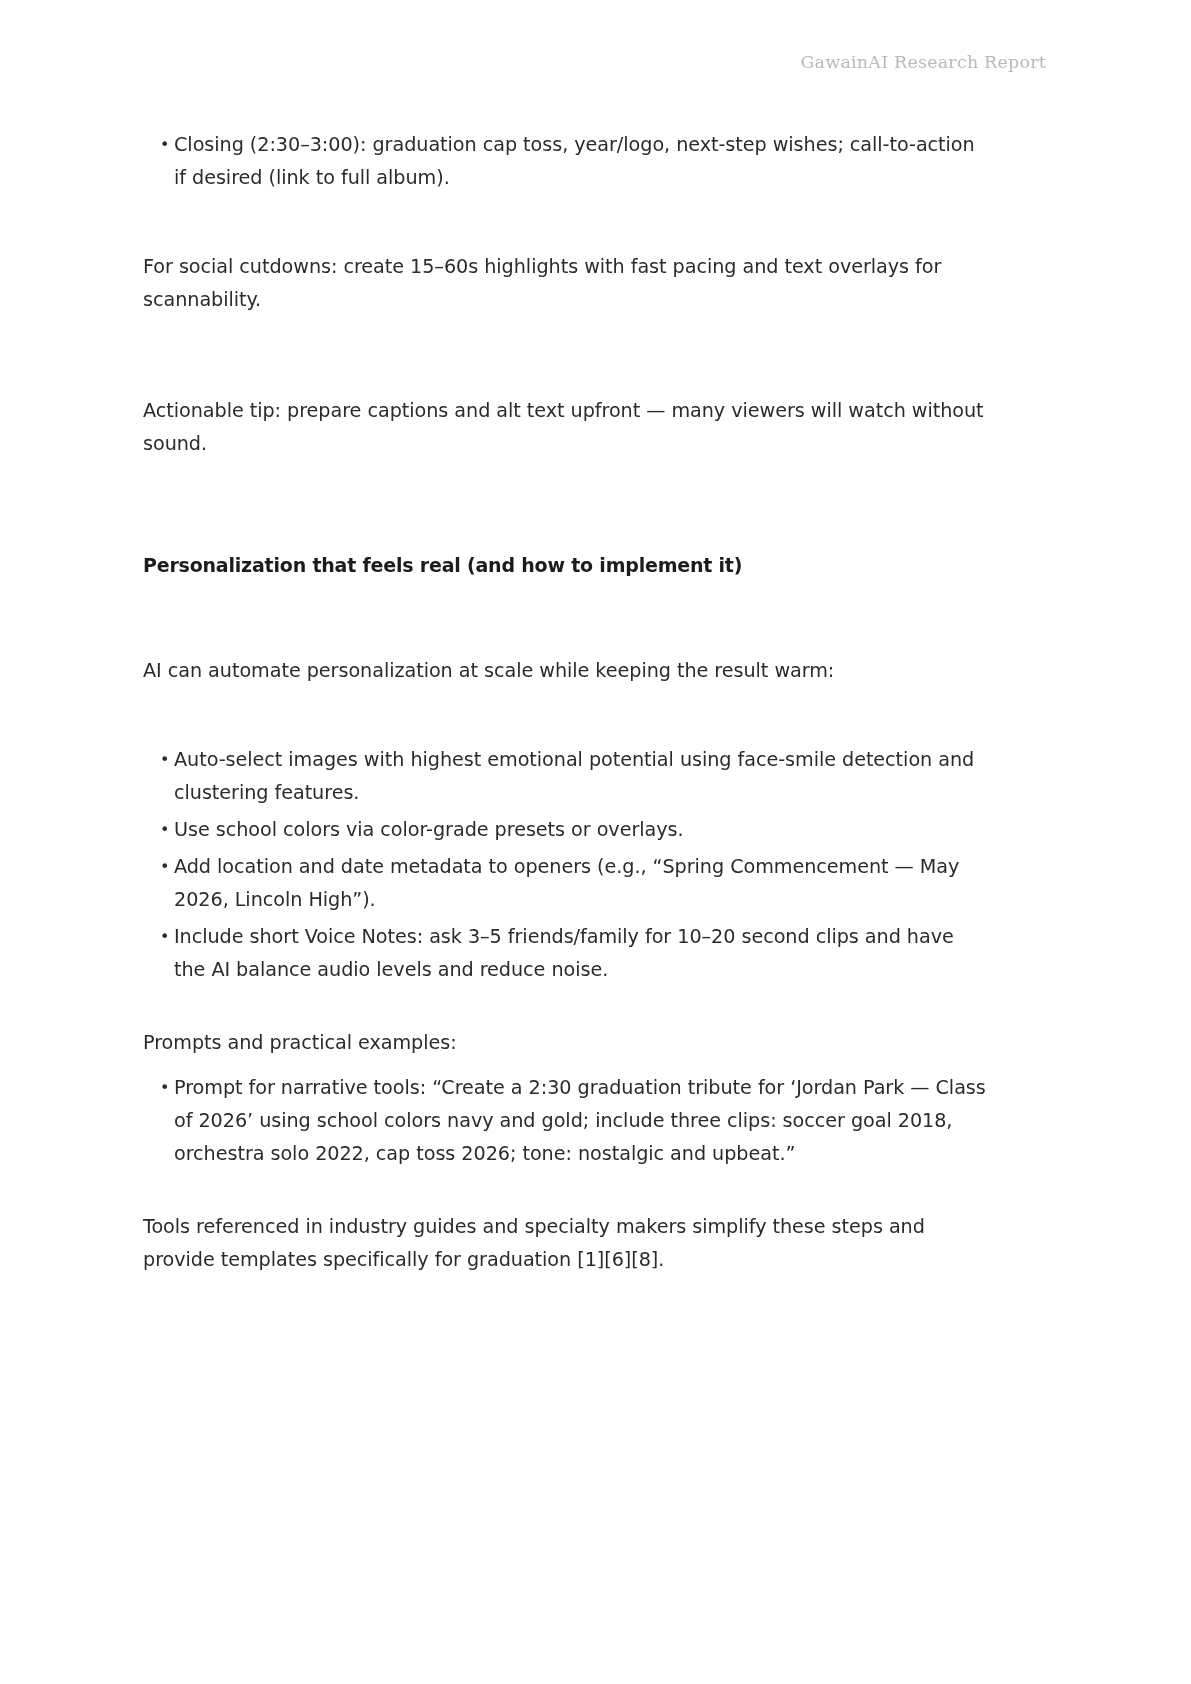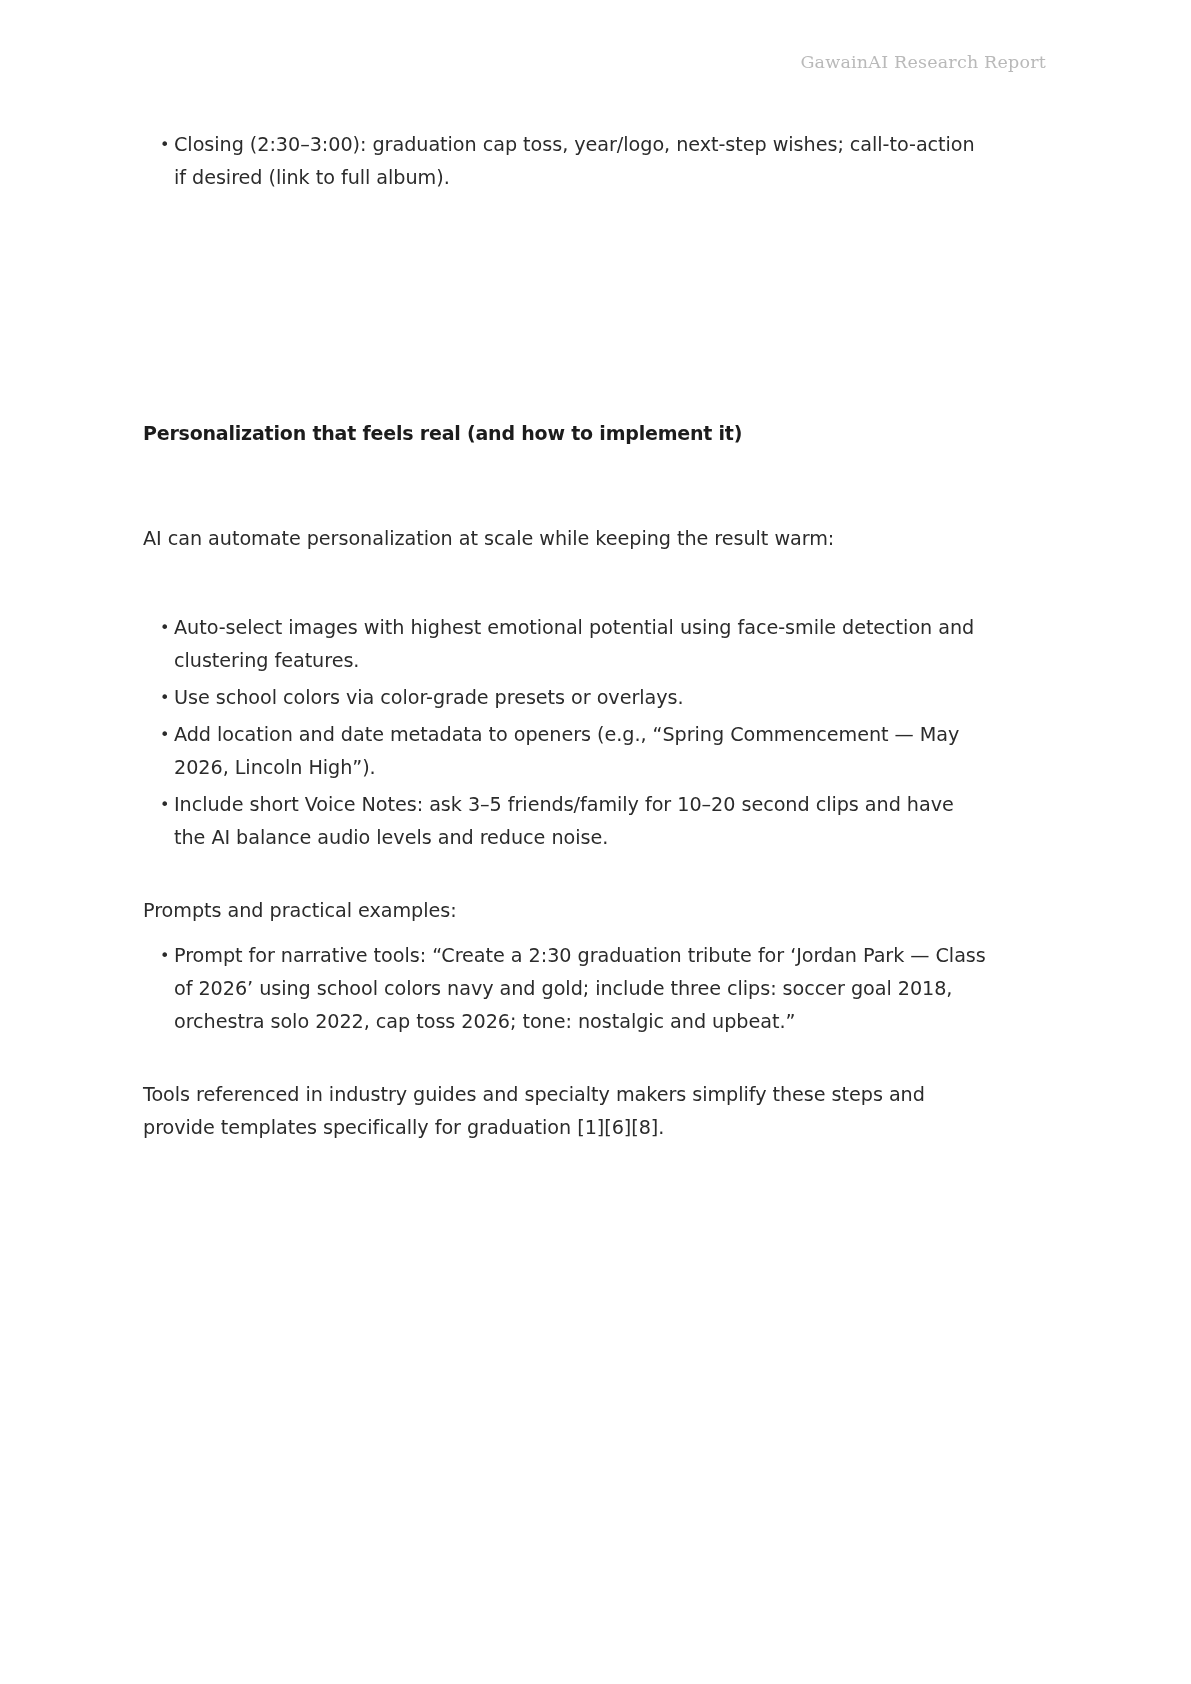--- a/index.html
+++ b/index.html
@@ -98,24 +98,26 @@
   <div class="running-header">GawainAI Research Report</div>
 
   <div class="content">
 
     <ul class="bullets">
       <li>Closing (2:30–3:00): graduation cap toss, year/logo, next-step wishes; call-to-action if desired (link to full album).</li>
     </ul>
 
     <div class="gap-lg"></div>
 
+    <p class="para">For social cutdowns: create 15–60s highlights with fast pacing and text overlays for scannability.</p>
 
     <div class="gap-lg"></div>
     <div class="gap-sm"></div>
 
+    <p class="para">Actionable tip: prepare captions and alt text upfront — many viewers will watch without sound.</p>
 
     <div class="gap-heading-before"></div>
     <div class="gap-sm"></div>
 
     <h2 class="section-heading">Personalization that feels real (and how to implement it)</h2>
 
     <div class="gap-heading-after"></div>
     <div class="gap-sm"></div>
 
     <p class="para">AI can automate personalization at scale while keeping the result warm:</p>

